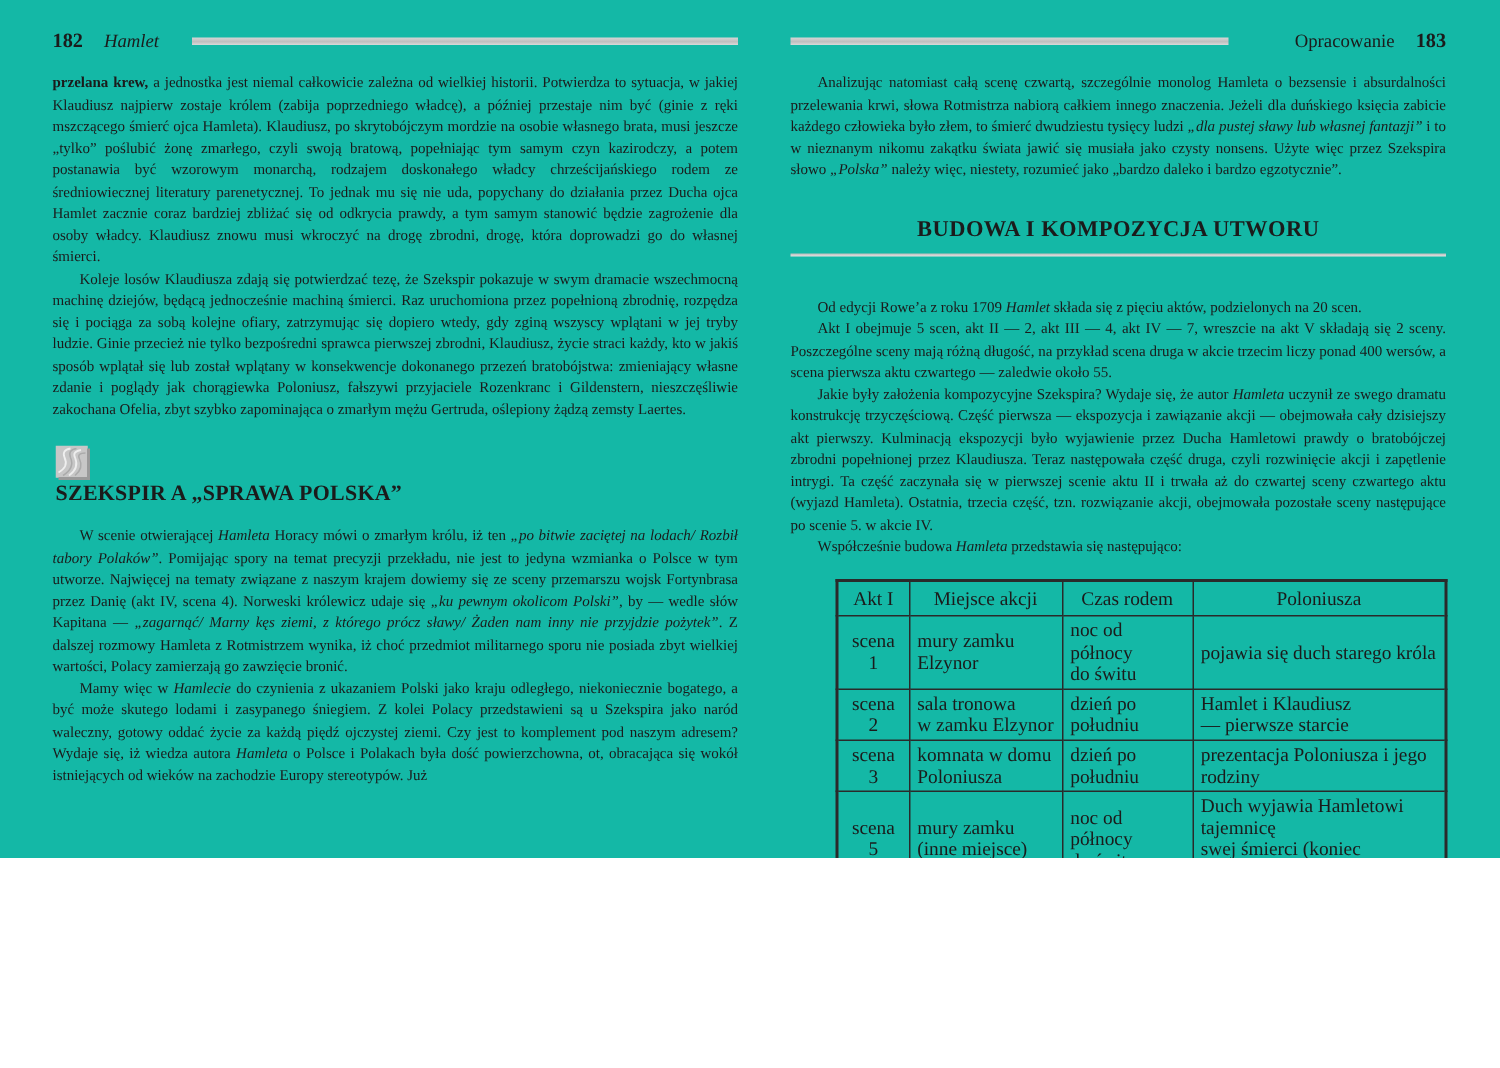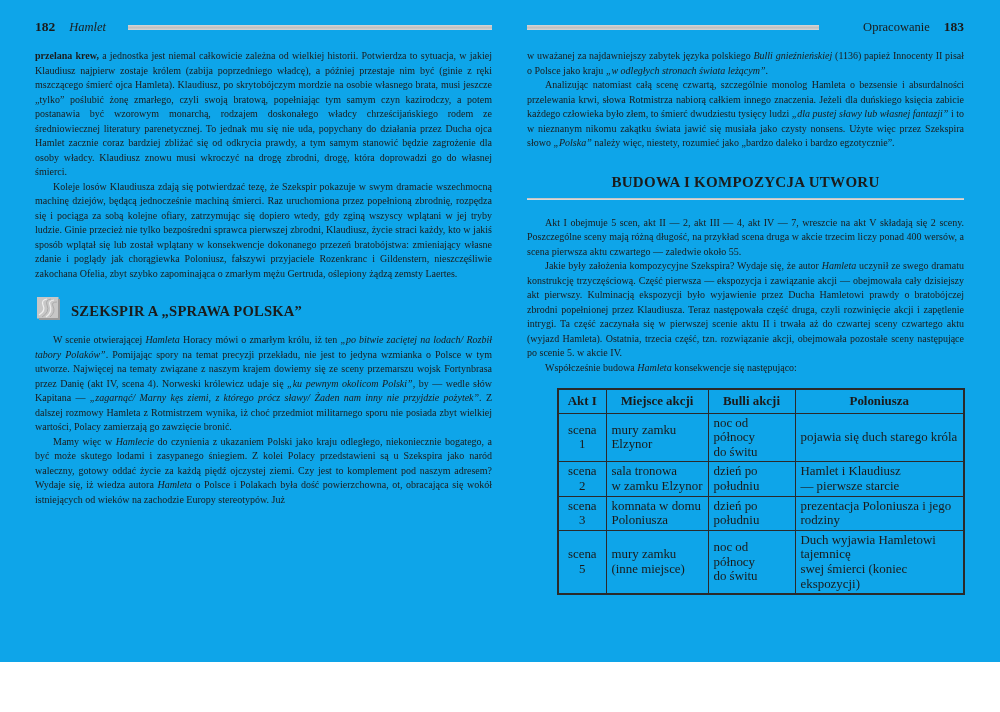--- a/index.html
+++ b/index.html
@@ -1,17 +1,17 @@
 <!DOCTYPE html>
 <html lang="pl"><head>
 <meta charset="utf-8">
 <style>
   html,body{margin:0;padding:0;background:#ffffff;}
   .spread{
-    position:relative;width:1000px;height:662px;background:#0ea5e9;overflow:hidden;
+    position:relative;width:1000px;height:572px;background:#14b8a6;overflow:hidden;
     font-family:"Liberation Serif","DejaVu Serif",serif;color:#1b1b1b;
   }
   .page{position:absolute;top:20px;}
   .page-left{left:35px;width:457px;}
   .page-right{left:527px;width:437px;}
 
   
   .runhead{display:flex;align-items:center;height:14px;}
   .pagenum{font-weight:bold;font-size:13.5px;}
   .runtitle{font-size:12.5px;}
@@ -23,35 +23,35 @@
   .gap14{width:14px;}
 
   
   .bodytext{margin-top:15px;}
   .para{margin:0;font-size:10px;line-height:14.5px;text-align:justify;}
   .para.indent{text-indent:18px;}
   .b{font-weight:bold;}
   .i{font-style:italic;}
 
   
-  .section-head{display:flex;align-items:flex-end;gap:11px;margin:16px 0 13px 2px;}
+  .section-head{display:flex;align-items:flex-start;gap:1px;margin:16px 0 13px 2px;flex-direction:column;}
   .section-title{font-weight:bold;font-size:14.6px;letter-spacing:.2px;}
   .ornament{width:23px;height:23px;flex:0 0 auto;}
 
   
-  .chapter-head{margin-top:23px;margin-bottom:16px;}
+  .chapter-head{margin-top:23px;margin-bottom:28px;}
   .chapter-title{text-align:center;font-weight:bold;font-size:15px;letter-spacing:.3px;}
   .chapter-rule{height:2px;margin-top:7px;background:linear-gradient(to bottom,#bdbdbd,#e3e3e3);}
 
   
   .tablewrap{margin-top:13px;margin-left:30px;}
   table.acts{border-collapse:collapse;table-layout:fixed;width:406px;
     font-size:12.9px;line-height:14.6px;border:2px solid #2a2a2a;}
   table.acts th,table.acts td{border:1px solid #2a2a2a;vertical-align:middle;}
-  table.acts th{font-weight:bold;text-align:center;padding:4px 3px;}
+  table.acts th{font-weight:normal;text-align:center;padding:4px 3px;}
   table.acts td{padding:2px 5px;white-space:pre-line;}
   td.col0{text-align:center;}
   td.col1{text-align:left;}
   td.col2{text-align:left;}
   td.col3{text-align:left;font-family:Liberation Serif, serif;}
   col.c0{width:48px;}col.c1{width:102px;}col.c2{width:87px;}col.c3{width:169px;}
 </style>
 </head>
 <body>
 
@@ -92,48 +92,48 @@
   <div class="page page-right">
     <div class="runhead">
       <span class="headbar bar-right"></span>
       <span class="spacer"></span>
       <span class="runtitle">Opracowanie</span>
       <span class="gap14"></span>
       <span class="pagenum">183</span>
     </div>
 
     <div class="bodytext">
-        <p class="para"><span>w uważanej za najdawniejszy zabytek języka polskiego </span><span class="i">Bulli gnieźnieńskiej</span><span> (1136) papież Innocenty II pisał o Polsce jako kraju </span><span class="i">„w odległych stronach świata leżącym”</span><span>.</span></p>
         <p class="para indent"><span>Analizując natomiast całą scenę czwartą, szczególnie monolog Hamleta o bezsensie i absurdalności przelewania krwi, słowa Rotmistrza nabiorą całkiem innego znaczenia. Jeżeli dla duńskiego księcia zabicie każdego człowieka było złem, to śmierć dwudziestu tysięcy ludzi </span><span class="i">„dla pustej sławy lub własnej fantazji”</span><span> i to w nieznanym nikomu zakątku świata jawić się musiała jako czysty nonsens. Użyte więc przez Szekspira słowo </span><span class="i">„Polska”</span><span> należy więc, niestety, rozumieć jako „bardzo daleko i bardzo egzotycznie”.</span></p>
       </div>
 
     <div class="chapter-head">
       <div class="chapter-title">BUDOWA I KOMPOZYCJA UTWORU</div>
       <div class="chapter-rule"></div>
     </div>
 
     <div>
+        <p class="para indent"><span>Od edycji Rowe’a z roku 1709 </span><span class="i">Hamlet</span><span> składa się z pięciu aktów, podzielonych na 20 scen.</span></p>
         <p class="para indent"><span>Akt I obejmuje 5 scen, akt II — 2, akt III — 4, akt IV — 7, wreszcie na akt V składają się 2 sceny. Poszczególne sceny mają różną długość, na przykład scena druga w akcie trzecim liczy ponad 400 wersów, a scena pierwsza aktu czwartego — zaledwie około 55.</span></p>
         <p class="para indent"><span>Jakie były założenia kompozycyjne Szekspira? Wydaje się, że autor </span><span class="i">Hamleta</span><span> uczynił ze swego dramatu konstrukcję trzyczęściową. Część pierwsza — ekspozycja i zawiązanie akcji — obejmowała cały dzisiejszy akt pierwszy. Kulminacją ekspozycji było wyjawienie przez Ducha Hamletowi prawdy o bratobójczej zbrodni popełnionej przez Klaudiusza. Teraz następowała część druga, czyli rozwinięcie akcji i zapętlenie intrygi. Ta część zaczynała się w pierwszej scenie aktu II i trwała aż do czwartej sceny czwartego aktu (wyjazd Hamleta). Ostatnia, trzecia część, tzn. rozwiązanie akcji, obejmowała pozostałe sceny następujące po scenie 5. w akcie IV.</span></p>
-        <p class="para indent"><span>Współcześnie budowa </span><span class="i">Hamleta</span><span> konsekwencje się następująco:</span></p>
+        <p class="para indent"><span>Współcześnie budowa </span><span class="i">Hamleta</span><span> przedstawia się następująco:</span></p>
       </div>
 
     <div class="tablewrap">
       <table class="acts">
         <colgroup>
             <col class="c0">
             <col class="c1">
             <col class="c2">
             <col class="c3">
           </colgroup>
         <thead>
             <tr>
               <th>Akt I</th>
               <th>Miejsce akcji</th>
-              <th>Bulli akcji</th>
+              <th>Czas rodem</th>
               <th>Poloniusza</th>
             </tr>
           </thead>
         <tbody>
             <tr>
               <td class="col0">scena 1</td>
               <td class="col1">mury zamku
 Elzynor</td>
               <td class="col2">noc od północy
 do świtu</td>

